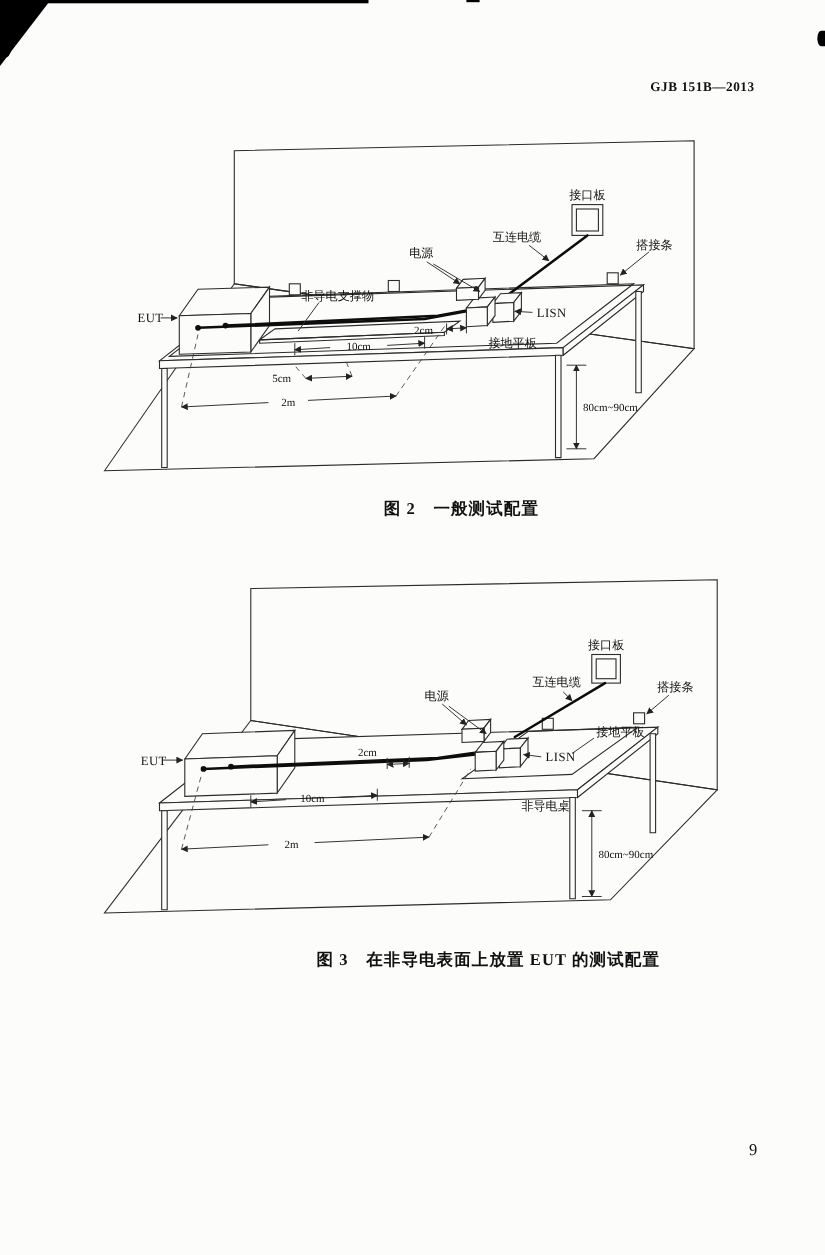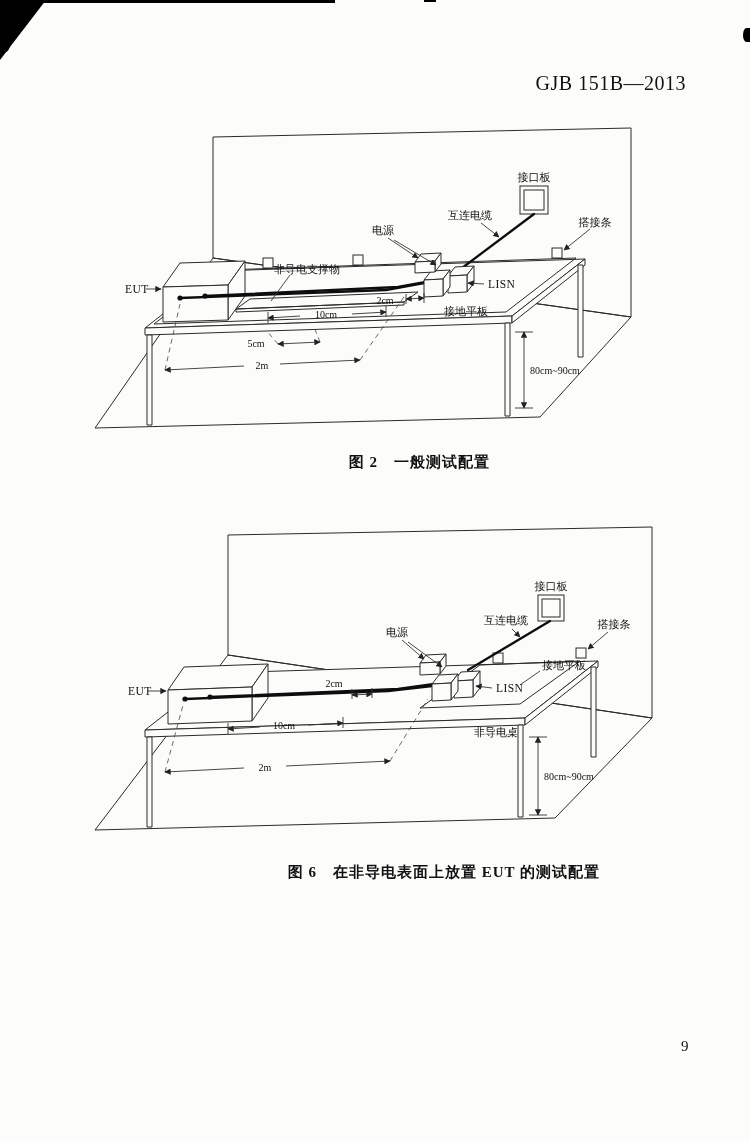--- a/index.html
+++ b/index.html
@@ -2,21 +2,21 @@
 <html><head>
 <meta charset="utf-8">
 <style>
   html,body{margin:0;padding:0;background:#777;}
   .page{
     position:relative;width:750px;height:1141px;background:#fcfcfa;
     font-family:"Liberation Serif","DejaVu Serif",serif;color:#111;
     overflow:hidden;margin:0 auto;
   }
   .hdr{
-    position:absolute;top:72px;right:64px;font-size:20px;font-weight:normal;
+    position:absolute;top:72px;right:64px;font-size:12px;font-weight:bold;
     letter-spacing:.5px;font-family:"Liberation Serif",serif;
   }
   .pagenum{position:absolute;top:1038px;left:681px;font-size:15px;}
   .caption{
     position:absolute;text-align:right;font-size:15px;font-weight:bold;
     letter-spacing:1px;
   }
   .cap2{top:453px;left:130px;width:360px;}
   .cap3{top:863px;left:150px;width:450px;}
   .figsvg{position:absolute;left:68px;}
@@ -287,17 +287,17 @@
     <text class="en" x="60" y="180">EUT</text>
     <text class="lb" x="329" y="121" text-anchor="middle">电源</text>
     <text class="lb" x="438" y="109" text-anchor="middle">互连电缆</text>
     <text class="lb" x="483" y="75" text-anchor="middle">接口板</text>
     <text class="lb" x="546" y="113" text-anchor="middle">搭接条</text>
     <text class="en" x="428" y="177">LISN</text>
     <text class="lb" x="474" y="154">接地平板</text>
     <text class="lb" x="428" y="221" text-anchor="middle">非导电桌</text>
   </svg>
 
-  <div class="caption cap3">图 6　在非导电表面上放置 EUT 的测试配置</div>
+  <div class="caption cap3">图 3　在非导电表面上放置 EUT 的测试配置</div>
 
   <div class="pagenum">9</div>
 
 </div>
 
 </body></html>

